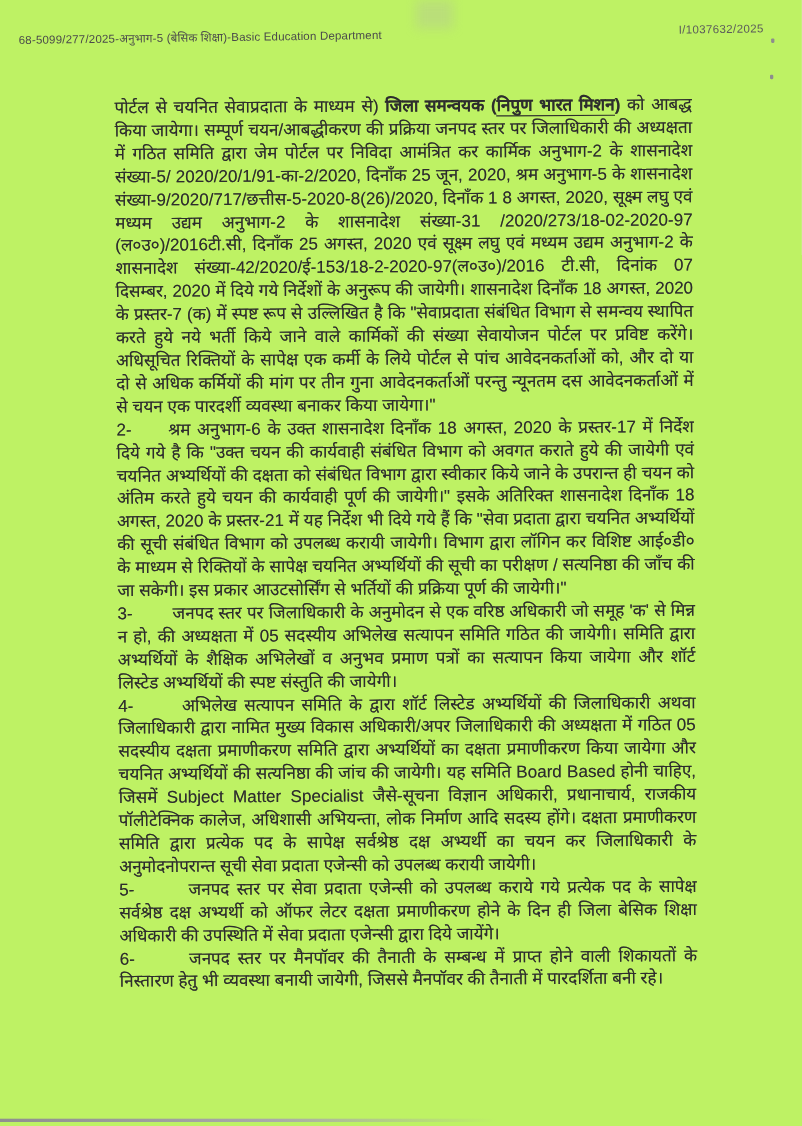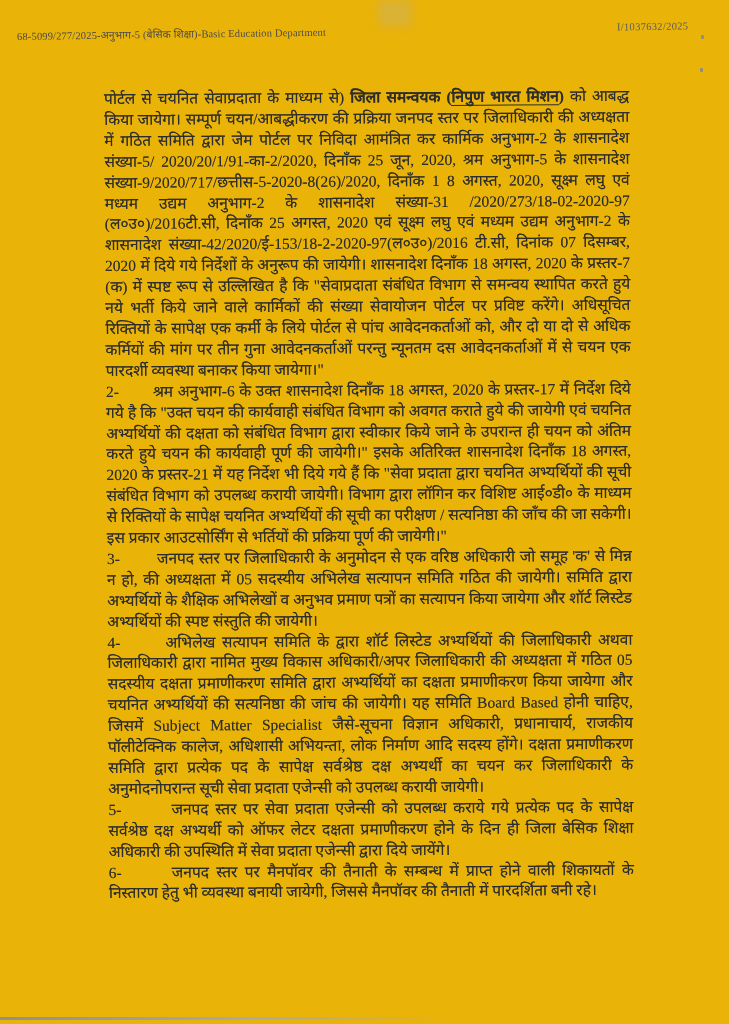--- a/index.html
+++ b/index.html
@@ -1,23 +1,23 @@
 <!DOCTYPE html>
 <html><head>
 <meta charset="utf-8">
 <style>
   * { margin:0; padding:0; box-sizing:border-box; }
   html, body { background:#e8e8e6; }
   .page {
     position:relative;
     width:729px; height:1024px;
     margin:0 auto;
-    background:#eab308;
+    background:#bef264;
     overflow:hidden;
-    font-family:Liberation Serif, serif;
+    font-family:Liberation Sans, sans-serif;
     color:#2d2d2d;
   }
   .header-left {
     position:absolute; left:17px; top:29px;
     font-size:10.5px; color:#4b4b4b; letter-spacing:0.15px;
     transform:rotate(-0.8deg); transform-origin:left center;
     white-space:nowrap;
   }
   .header-right {
     position:absolute; left:617px; top:21px;

